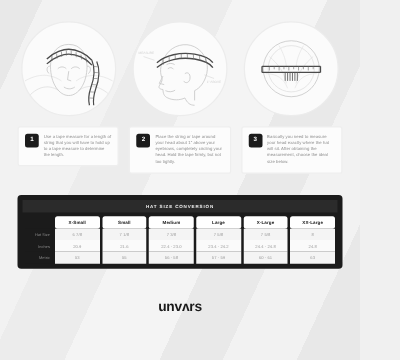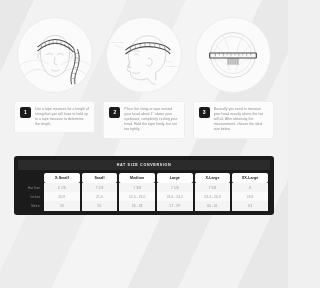--- a/index.html
+++ b/index.html
@@ -360,14 +360,17 @@
           <td>55</td>
           <td>56 - 58</td>
           <td>57 - 59</td>
           <td>60 - 61</td>
           <td>63</td>
         </tr>
       </tbody>
     </table>
   </div>
 
+  <div class="footer">
+    <div class="logo">unvʌrs</div>
+  </div>
 
 </div>
 
 </body></html>

